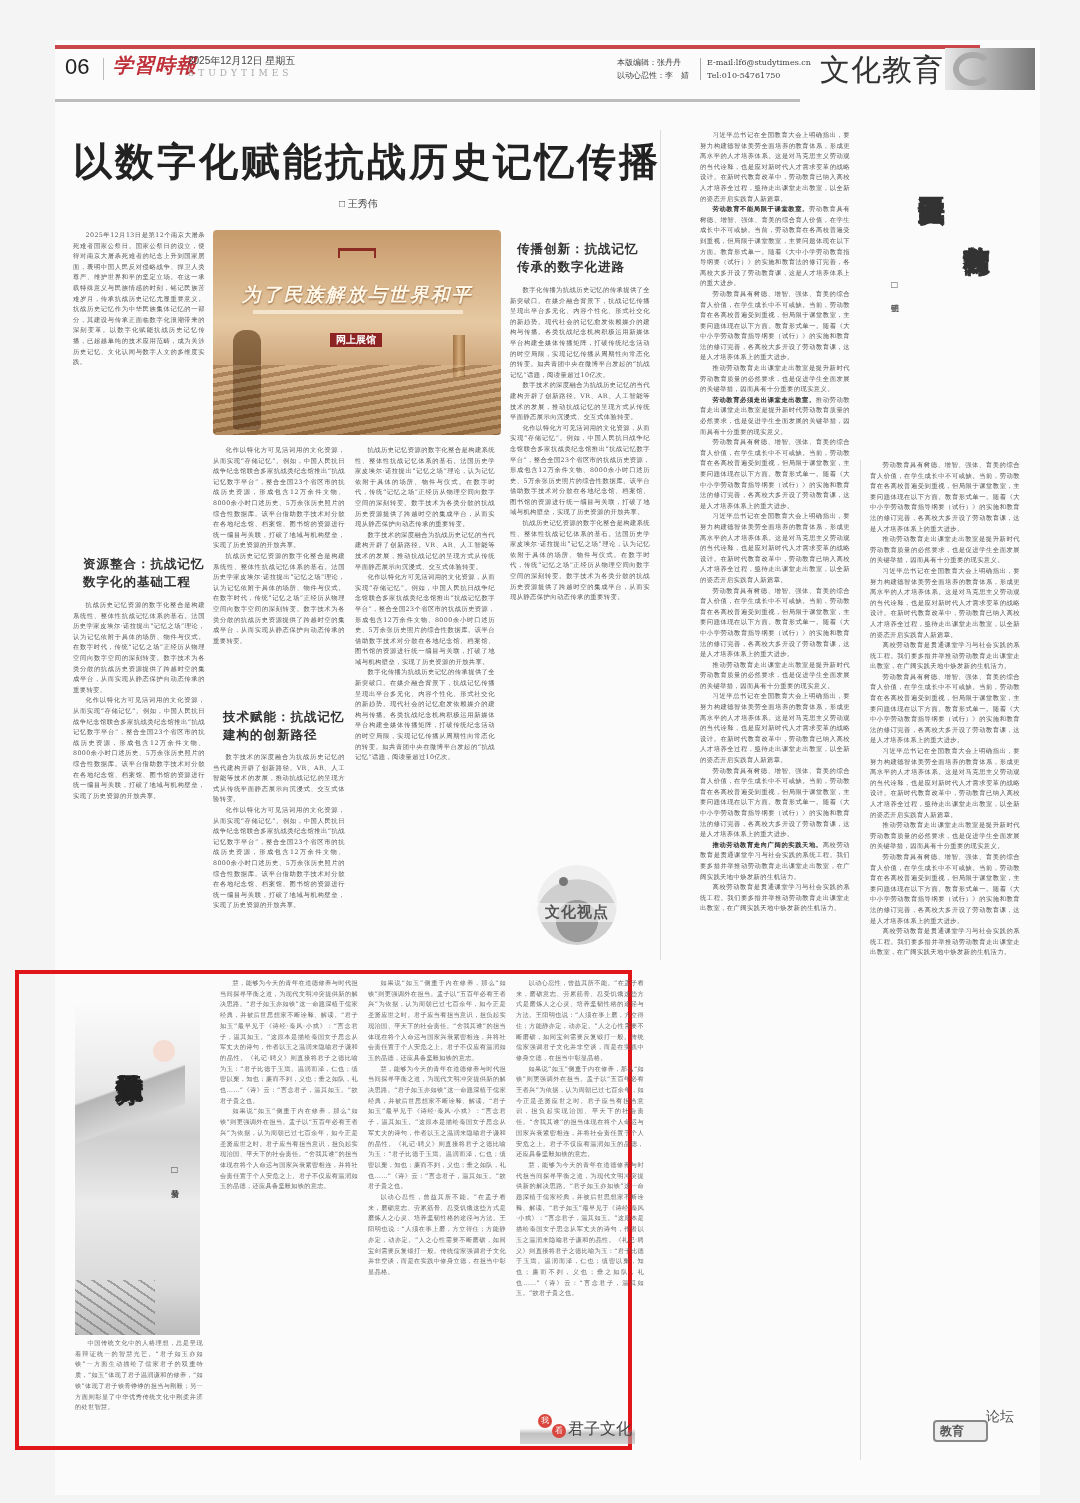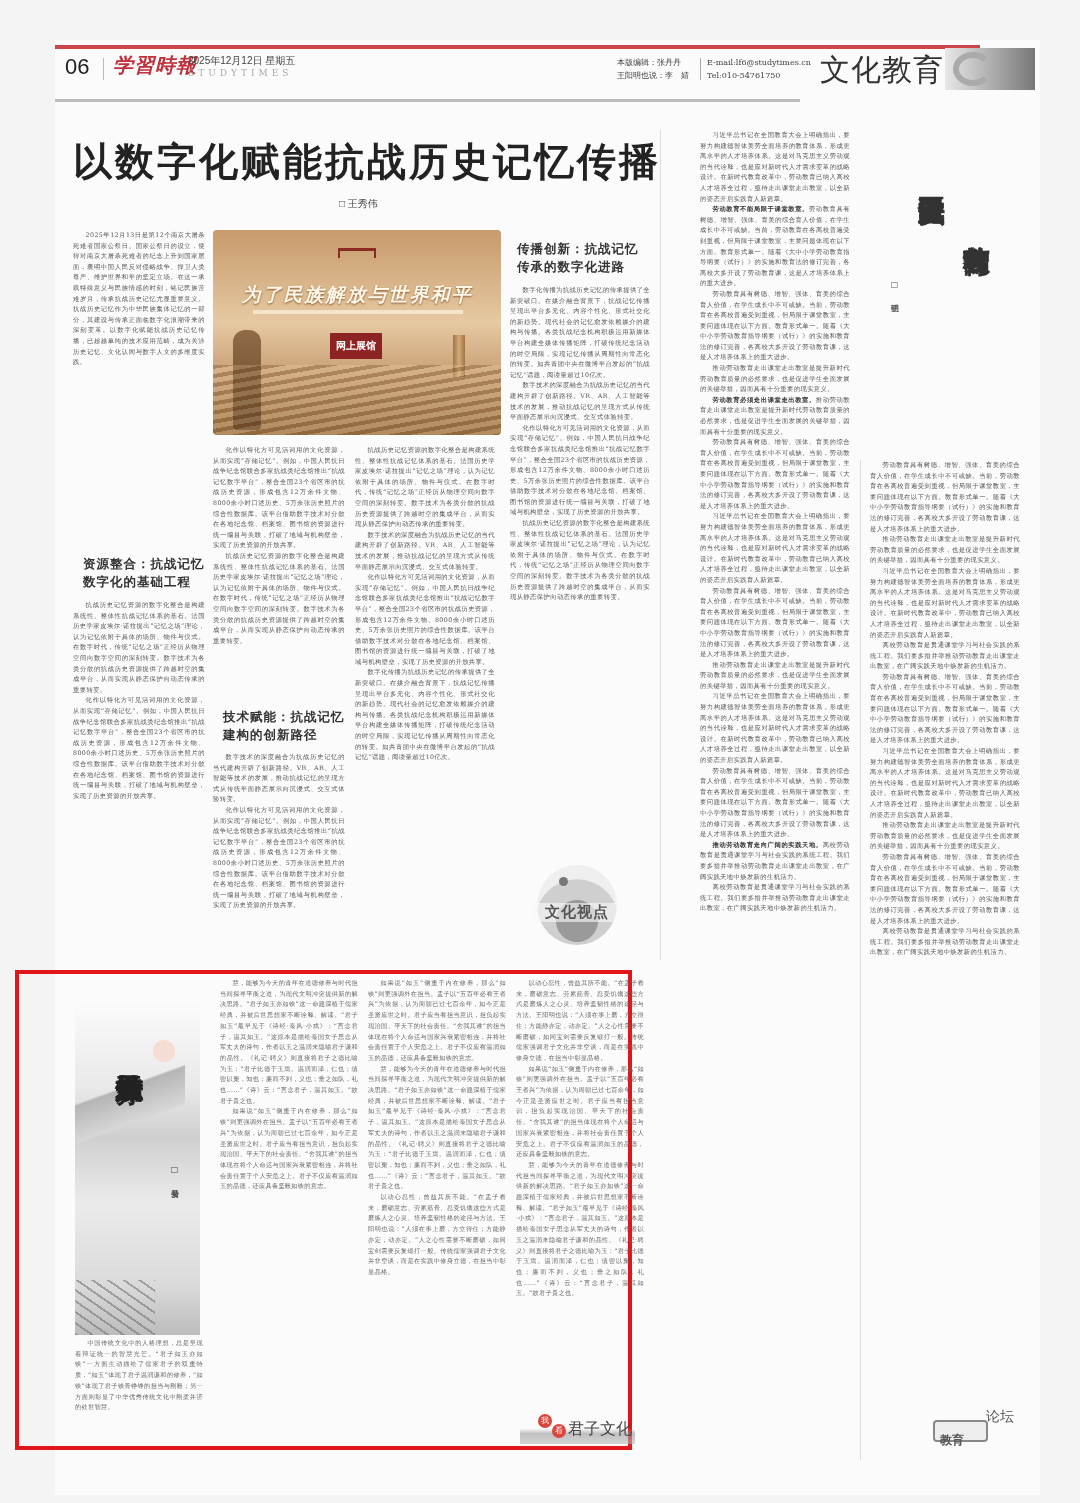--- a/index.html
+++ b/index.html
@@ -40,21 +40,21 @@
 
   
   .hero-img {
     position: absolute; left: 158px; top: 190px; width: 288px; height: 205px;
     background: linear-gradient(180deg, #c79a6b 0%, #e6c9a2 45%, #c9a076 70%, #9d7447 100%);
     border-radius: 4px; overflow: hidden;
   }
   .hero-img .logo-mark { position: absolute; left: 125px; top: 18px; width: 38px; height: 10px; border-top: 3px solid #8a2a22; border-left: 2px solid #8a2a22; border-right: 2px solid #8a2a22; }
   .hero-img .title { position: absolute; left: 0; width: 100%; top: 52px; text-align: center; font-family: "DejaVu Sans", sans-serif; font-weight: bold; font-size: 19px; color: #fff7e8; letter-spacing: 2px; text-shadow: 0 1px 2px #8a5a30; font-style: italic; }
   .hero-img .subtitle { position: absolute; left: 40px; width: 210px; top: 80px; height: 4px; background: rgba(255,250,235,0.6); }
-  .hero-img .badge { position: absolute; left: 117px; top: 103px; padding: 6px 6px; background: #8e2323; color: #fff; font-size: 10px; font-weight: bold; }
+  .hero-img .badge { position: absolute; left: 117px; top: 103px; padding: 0 6px; background: #8e2323; color: #fff; font-size: 10px; font-weight: bold; }
   .hero-img .soldier { position: absolute; left: 20px; top: 100px; width: 28px; height: 100px; background: linear-gradient(180deg, #7a5632, #5a3a1f); border-radius: 12px 12px 4px 4px; opacity: 0.8; }
   .hero-img .tower { position: absolute; left: 240px; top: 105px; width: 12px; height: 42px; background: linear-gradient(90deg,#a17345,#d3aa78,#a17345); }
   .hero-img .ridges { position: absolute; left: 0; bottom: 0; width: 100%; height: 70px; background: repeating-linear-gradient(170deg, rgba(120,80,40,0.35) 0 4px, rgba(255,230,190,0.2) 4px 9px); }
 
   
   .v-title-1 { position: absolute; left: 902px; top: 160px; width: 30px; font-size: 27px; font-weight: bold; color: #333; line-height: 31px; text-align: center; }
   .v-title-2 { position: absolute; left: 872px; top: 108px; width: 30px; font-size: 27px; font-weight: bold; color: #333; line-height: 31px; text-align: center; }
   .v-author { position: absolute; left: 833px; top: 240px; width: 12px; font-family: "DejaVu Sans", sans-serif; font-size: 8px; color: #555; line-height: 11px; text-align: center; }
   .vline { position: absolute; background: #ddd; width: 1px; }
 
@@ -78,38 +78,38 @@
   .box-col p { text-indent: 2em; }
 
   .gentleman-logo { position: absolute; left: 465px; top: 1372px; width: 120px; height: 36px; }
   .gentleman-logo .boat { position: absolute; left: 0; top: 6px; width: 115px; height: 26px; background: linear-gradient(180deg, transparent 40%, #999 60%, #bbb 100%); opacity: 0.6; }
   .gentleman-logo .wo { position: absolute; left: 18px; top: 2px; width: 14px; height: 14px; border-radius: 50%; background: #d9463e; color: #fff; font-size: 8px; text-align: center; line-height: 14px; }
   .gentleman-logo .kan { position: absolute; left: 32px; top: 12px; width: 14px; height: 14px; border-radius: 50%; background: #d9463e; color: #fff; font-size: 8px; text-align: center; line-height: 14px; }
   .gentleman-logo .txt { position: absolute; left: 48px; top: 7px; font-size: 16px; font-weight: normal; color: #444; }
 
   .edu-forum { position: absolute; left: 868px; top: 1368px; width: 110px; height: 40px; }
   .edu-forum .bubble { position: absolute; left: 10px; top: 12px; width: 55px; height: 22px; border: 2px solid #888; border-radius: 4px; background: #eee; }
-  .edu-forum .t1 { position: absolute; left: 17px; top: 24px; font-family: "DejaVu Sans", sans-serif; font-size: 12px; font-weight: bold; color: #555; }
+  .edu-forum .t1 { position: absolute; left: 17px; top: 15px; font-family: "DejaVu Sans", sans-serif; font-size: 12px; font-weight: bold; color: #555; }
   .edu-forum .t2 { position: absolute; left: 63px; top: 0; font-size: 14px; color: #555; }
 </style>
 </head>
 <body>
 
 <div class="page">
 
   <div class="top-rule"></div>
   <div class="masthead">
     <span class="page-num">06</span>
     <span class="mh-sep"></span>
     <span class="paper-name">学習時報</span>
     <span class="paper-date">2025年12月12日 星期五</span>
     <span class="paper-en">STUDYTIMES</span>
     <div class="editors">
       <div>本版编辑：张丹丹</div>
-      <div>王阳明也说：李　婧</div>
+      <div>以动心忍性：李　婧</div>
     </div>
     <span class="ed-sep"></span>
     <div class="contact">
       <div>E-mail:lf6@studytimes.cn</div>
       <div>Tel:010-54761750</div>
     </div>
     <span class="section-name">文化教育</span>
     <div class="section-logo">
         <div class="swirl"></div>
       </div>

